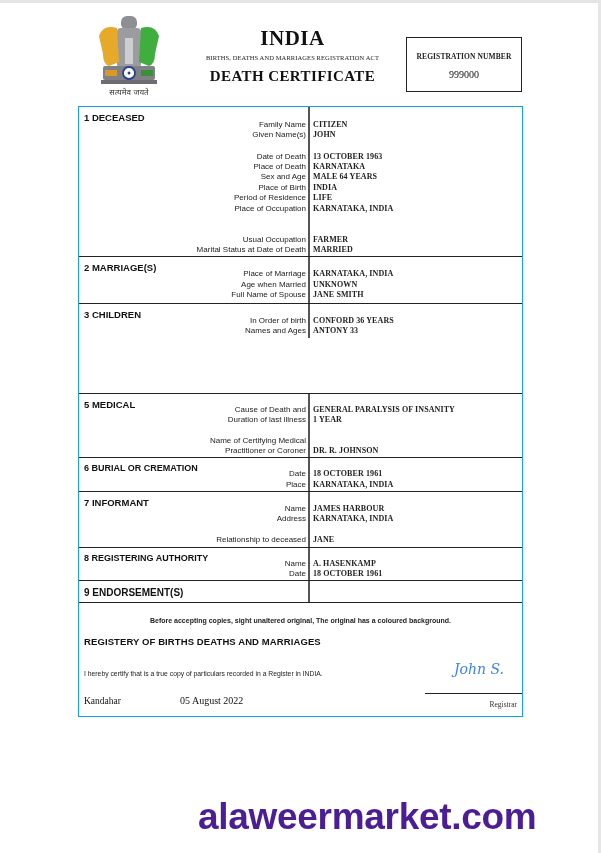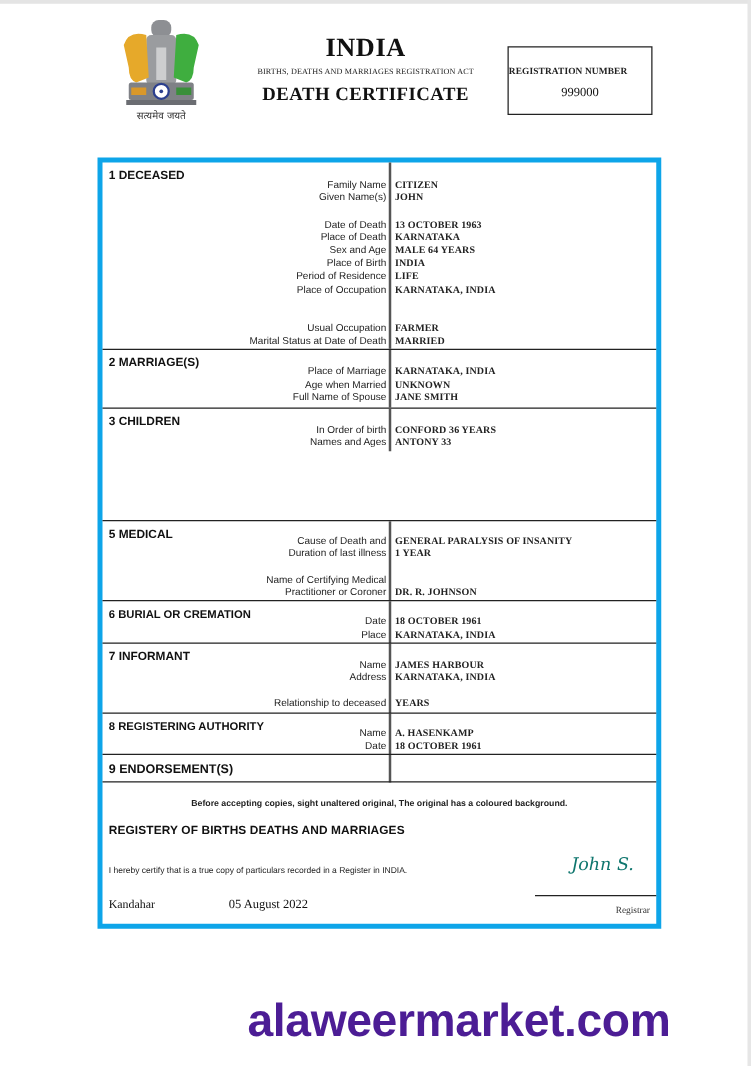--- a/index.html
+++ b/index.html
@@ -11,34 +11,34 @@
   .motto { position:absolute; left:95px; top:86px; width:68px; text-align:center; font-size:8px; font-family:"DejaVu Sans", sans-serif; color:#333; }
 
   .hdr-title { position:absolute; left:180px; top:26px; width:225px; text-align:center; font-family:"Liberation Serif", serif; font-weight:bold; font-size:21px; letter-spacing:0.5px; }
   .hdr-act { position:absolute; left:180px; top:54px; width:225px; text-align:center; font-family:"Liberation Serif", serif; font-size:6.5px; letter-spacing:0.1px; color:#222; }
   .hdr-cert { position:absolute; left:180px; top:68px; width:225px; text-align:center; font-family:"Liberation Serif", serif; font-weight:bold; font-size:15px; letter-spacing:0.4px; }
 
   .regbox { position:absolute; left:406px; top:37px; width:114px; height:53px; border:1px solid #222; text-align:center; font-family:"Liberation Serif", serif; }
   .regbox .lbl { font-size:7.5px; font-weight:bold; margin-top:14px; letter-spacing:0.1px; }
   .regbox .num { font-size:10px; margin-top:8px; }
 
-  .cert { position:absolute; left:78px; top:106px; width:443px; height:609px; border:4px solid #0ea5e9;margin-top:20px; }
+  .cert { position:absolute; left:78px; top:106px; width:443px; height:609px; border:1px solid #0ea5e9; }
   .sec { position:absolute; left:0; width:443px; border-top:1px solid #222; }
   .sec.first { border-top:none; }
   .divider { position:absolute; left:229px; top:0; width:1.5px; background:#555; }
   .sec-title { position:absolute; left:5px; top:5px; font-weight:bold; font-size:9.5px; }
-  .lbl { position:absolute; right:216px; font-size:8px; text-align:left; white-space:nowrap; color:#222; }
+  .lbl { position:absolute; right:216px; font-size:8px; text-align:center; white-space:nowrap; color:#222; }
   .val { position:absolute; left:234px; font-family:"Liberation Serif", serif; font-weight:bold; font-size:8px; white-space:nowrap; color:#222; letter-spacing:0.1px; }
 
   .notice { position:absolute; left:0; width:443px; text-align:center; font-weight:bold; font-size:7px; color:#222; }
   .registry { position:absolute; left:5px; font-weight:bold; font-size:9.5px; letter-spacing:0.1px; }
   .certify { position:absolute; left:5px; width:280px; font-size:6.8px; line-height:9px; color:#222; }
   .place { position:absolute; left:5px; font-family:"Liberation Serif", serif; font-size:9.5px; }
   .date { position:absolute; left:101px; font-family:"Liberation Serif", serif; font-size:10px; }
-  .sig { position:absolute; left:375px; font-family:"DejaVu Serif", serif; font-style:italic; font-size:14px; color:#0f766e; }
+  .sig { position:absolute; left:375px; font-family:"DejaVu Serif", serif; font-style:italic; font-size:14px; color:#3b82f6; }
   .sigline { position:absolute; left:346px; width:97px; height:1px; background:#222; }
   .registrar { position:absolute; right:5px; font-family:"Liberation Serif", serif; font-size:7.5px; color:#333; }
 
   .watermark { position:absolute; left:198px; top:796px; font-family:"Liberation Sans", sans-serif; font-weight:bold; font-size:37px; color:#4c1d95; letter-spacing:-0.3px; }
 </style>
 </head>
 <body>
 
 <div class="topline"></div>
 <div class="rightline"></div>
@@ -137,21 +137,21 @@
   </div>
 
   <div class="sec" style="top:384px;height:56px;">
     <div class="divider" style="height:56px"></div>
     <div class="sec-title">7 INFORMANT</div>
     <div class="lbl" style="top:12px">Name</div>
     <div class="val" style="top:12px">JAMES HARBOUR</div>
     <div class="lbl" style="top:22px">Address</div>
     <div class="val" style="top:22px">KARNATAKA, INDIA</div>
     <div class="lbl" style="top:43px">Relationship to deceased</div>
-    <div class="val" style="top:43px">YEARS</div>
+    <div class="val" style="top:43px">JANE</div>
   </div>
 
   <div class="sec" style="top:440px;height:33px;">
     <div class="divider" style="height:33px"></div>
     <div class="sec-title" style="font-size:9px">8 REGISTERING AUTHORITY</div>
     <div class="lbl" style="top:11px">Name</div>
     <div class="val" style="top:11px">A. HASENKAMP</div>
     <div class="lbl" style="top:21px">Date</div>
     <div class="val" style="top:21px">18 OCTOBER 1961</div>
   </div>

